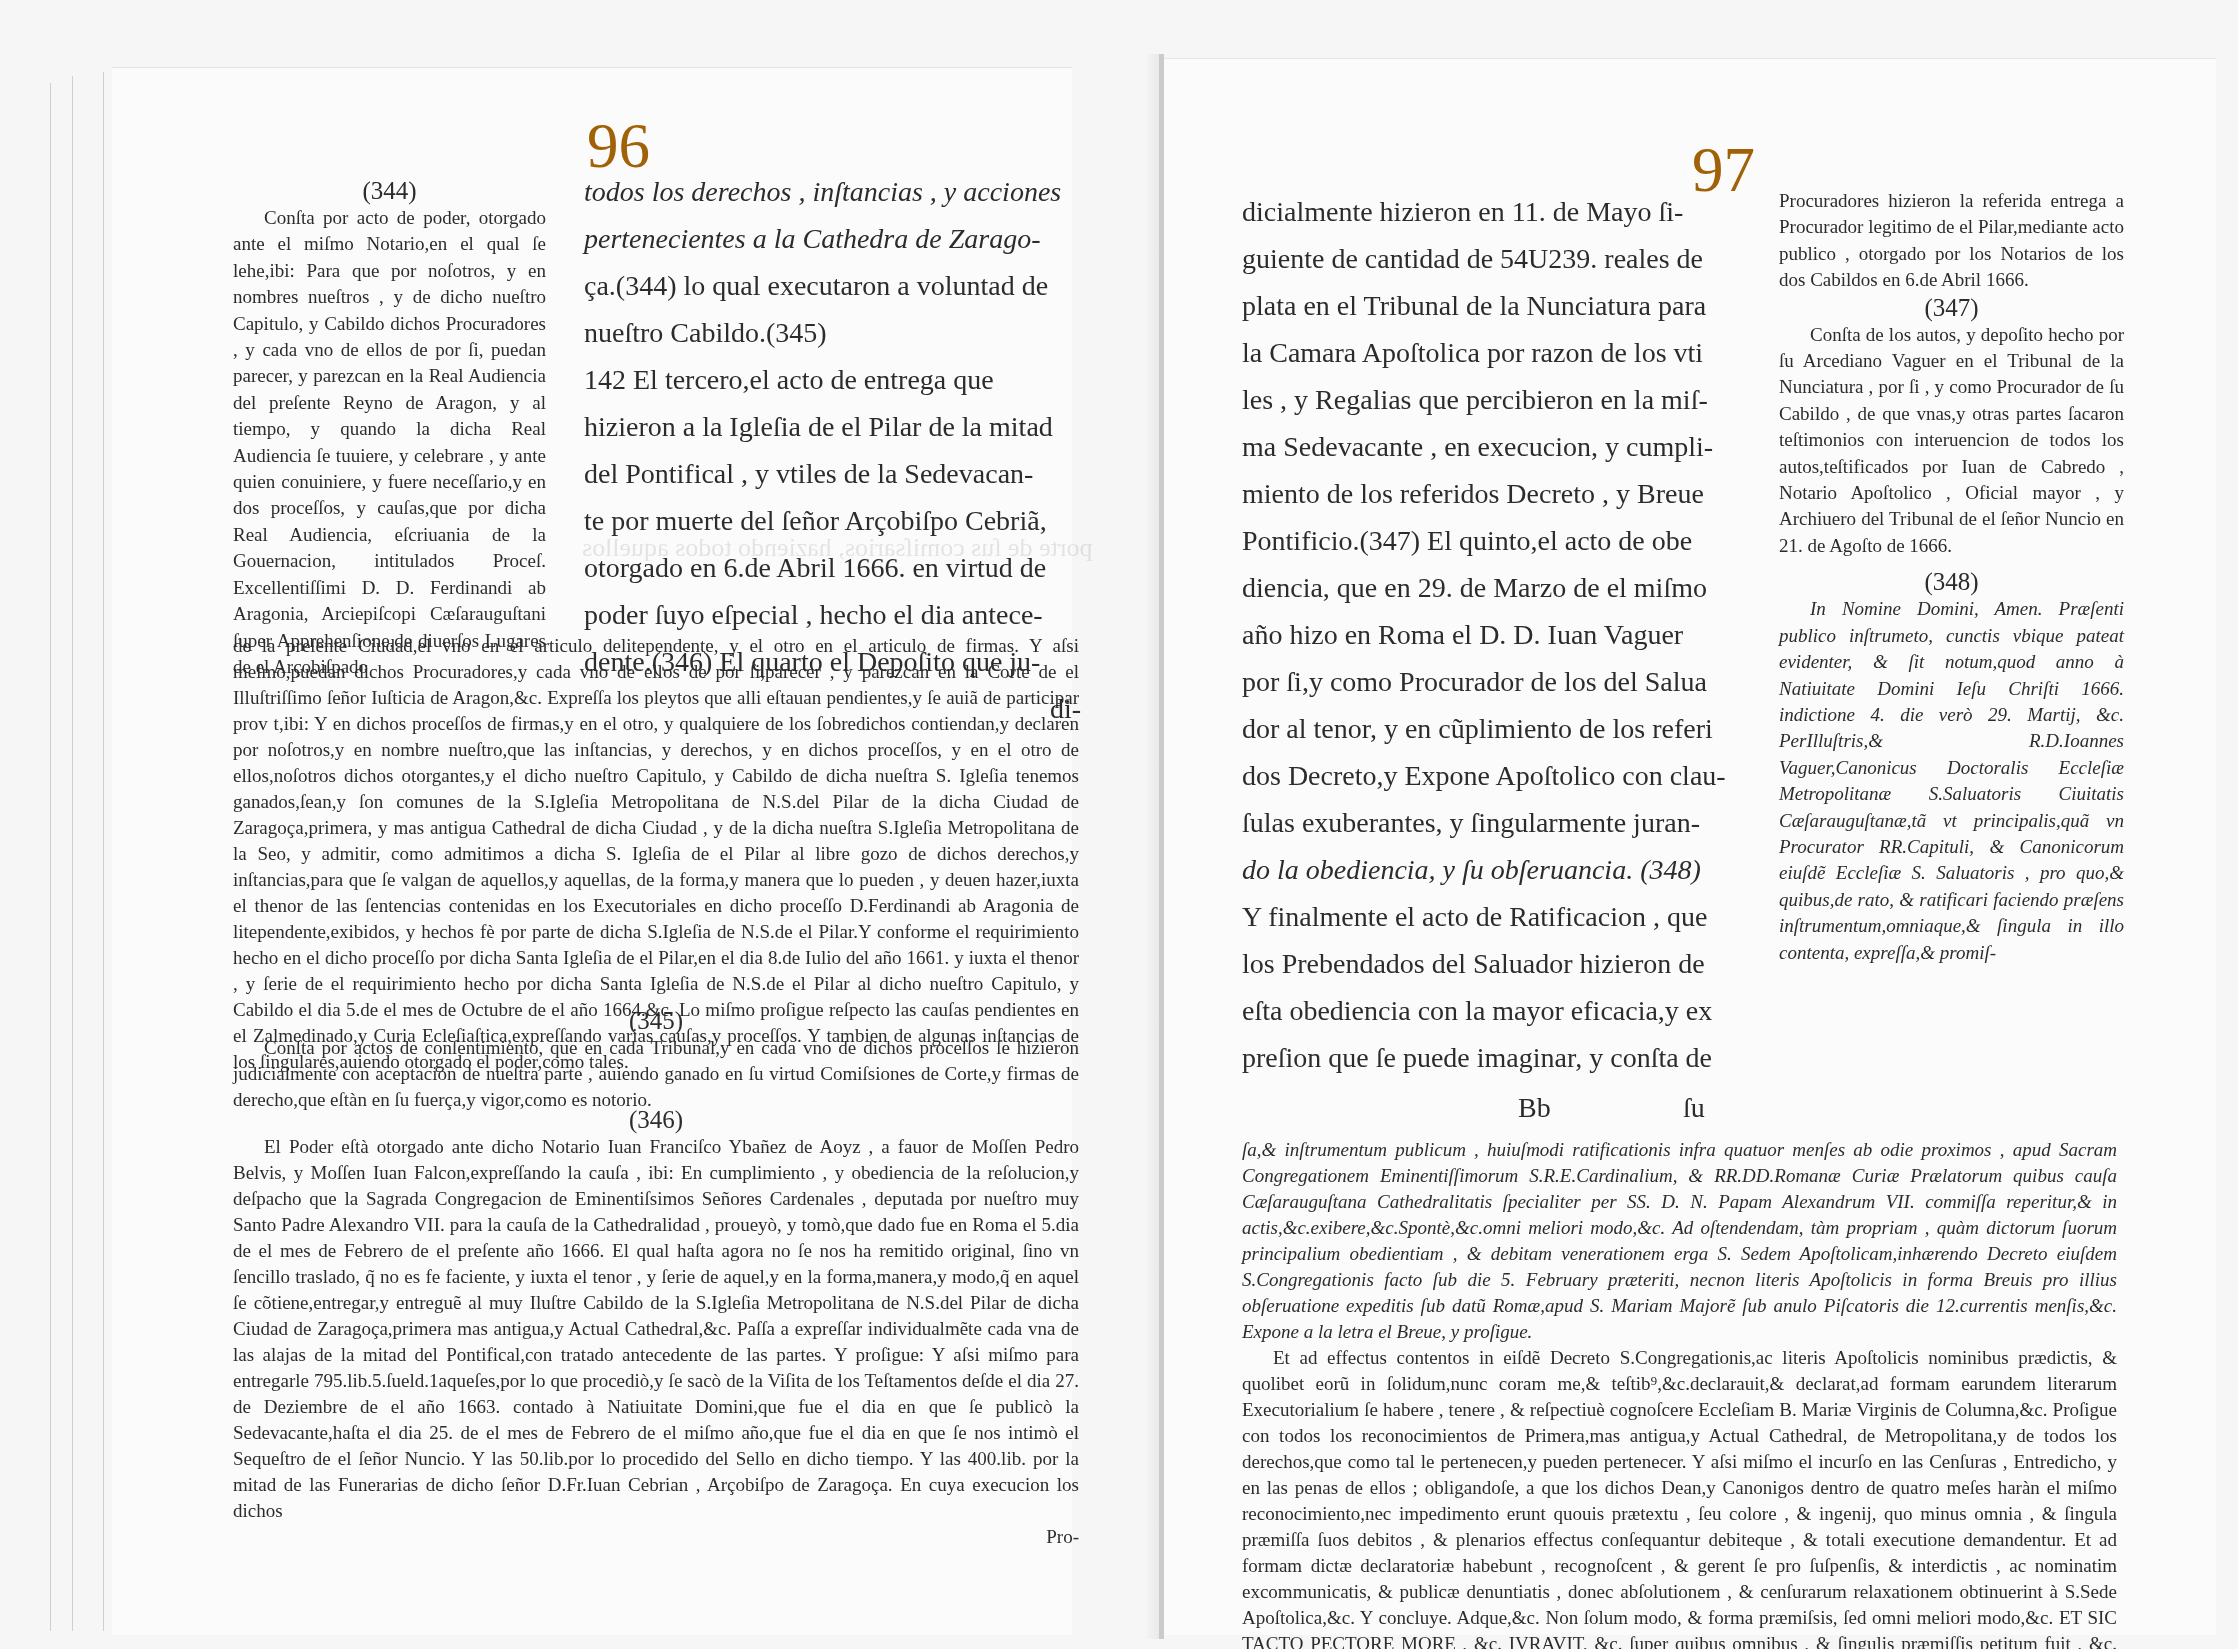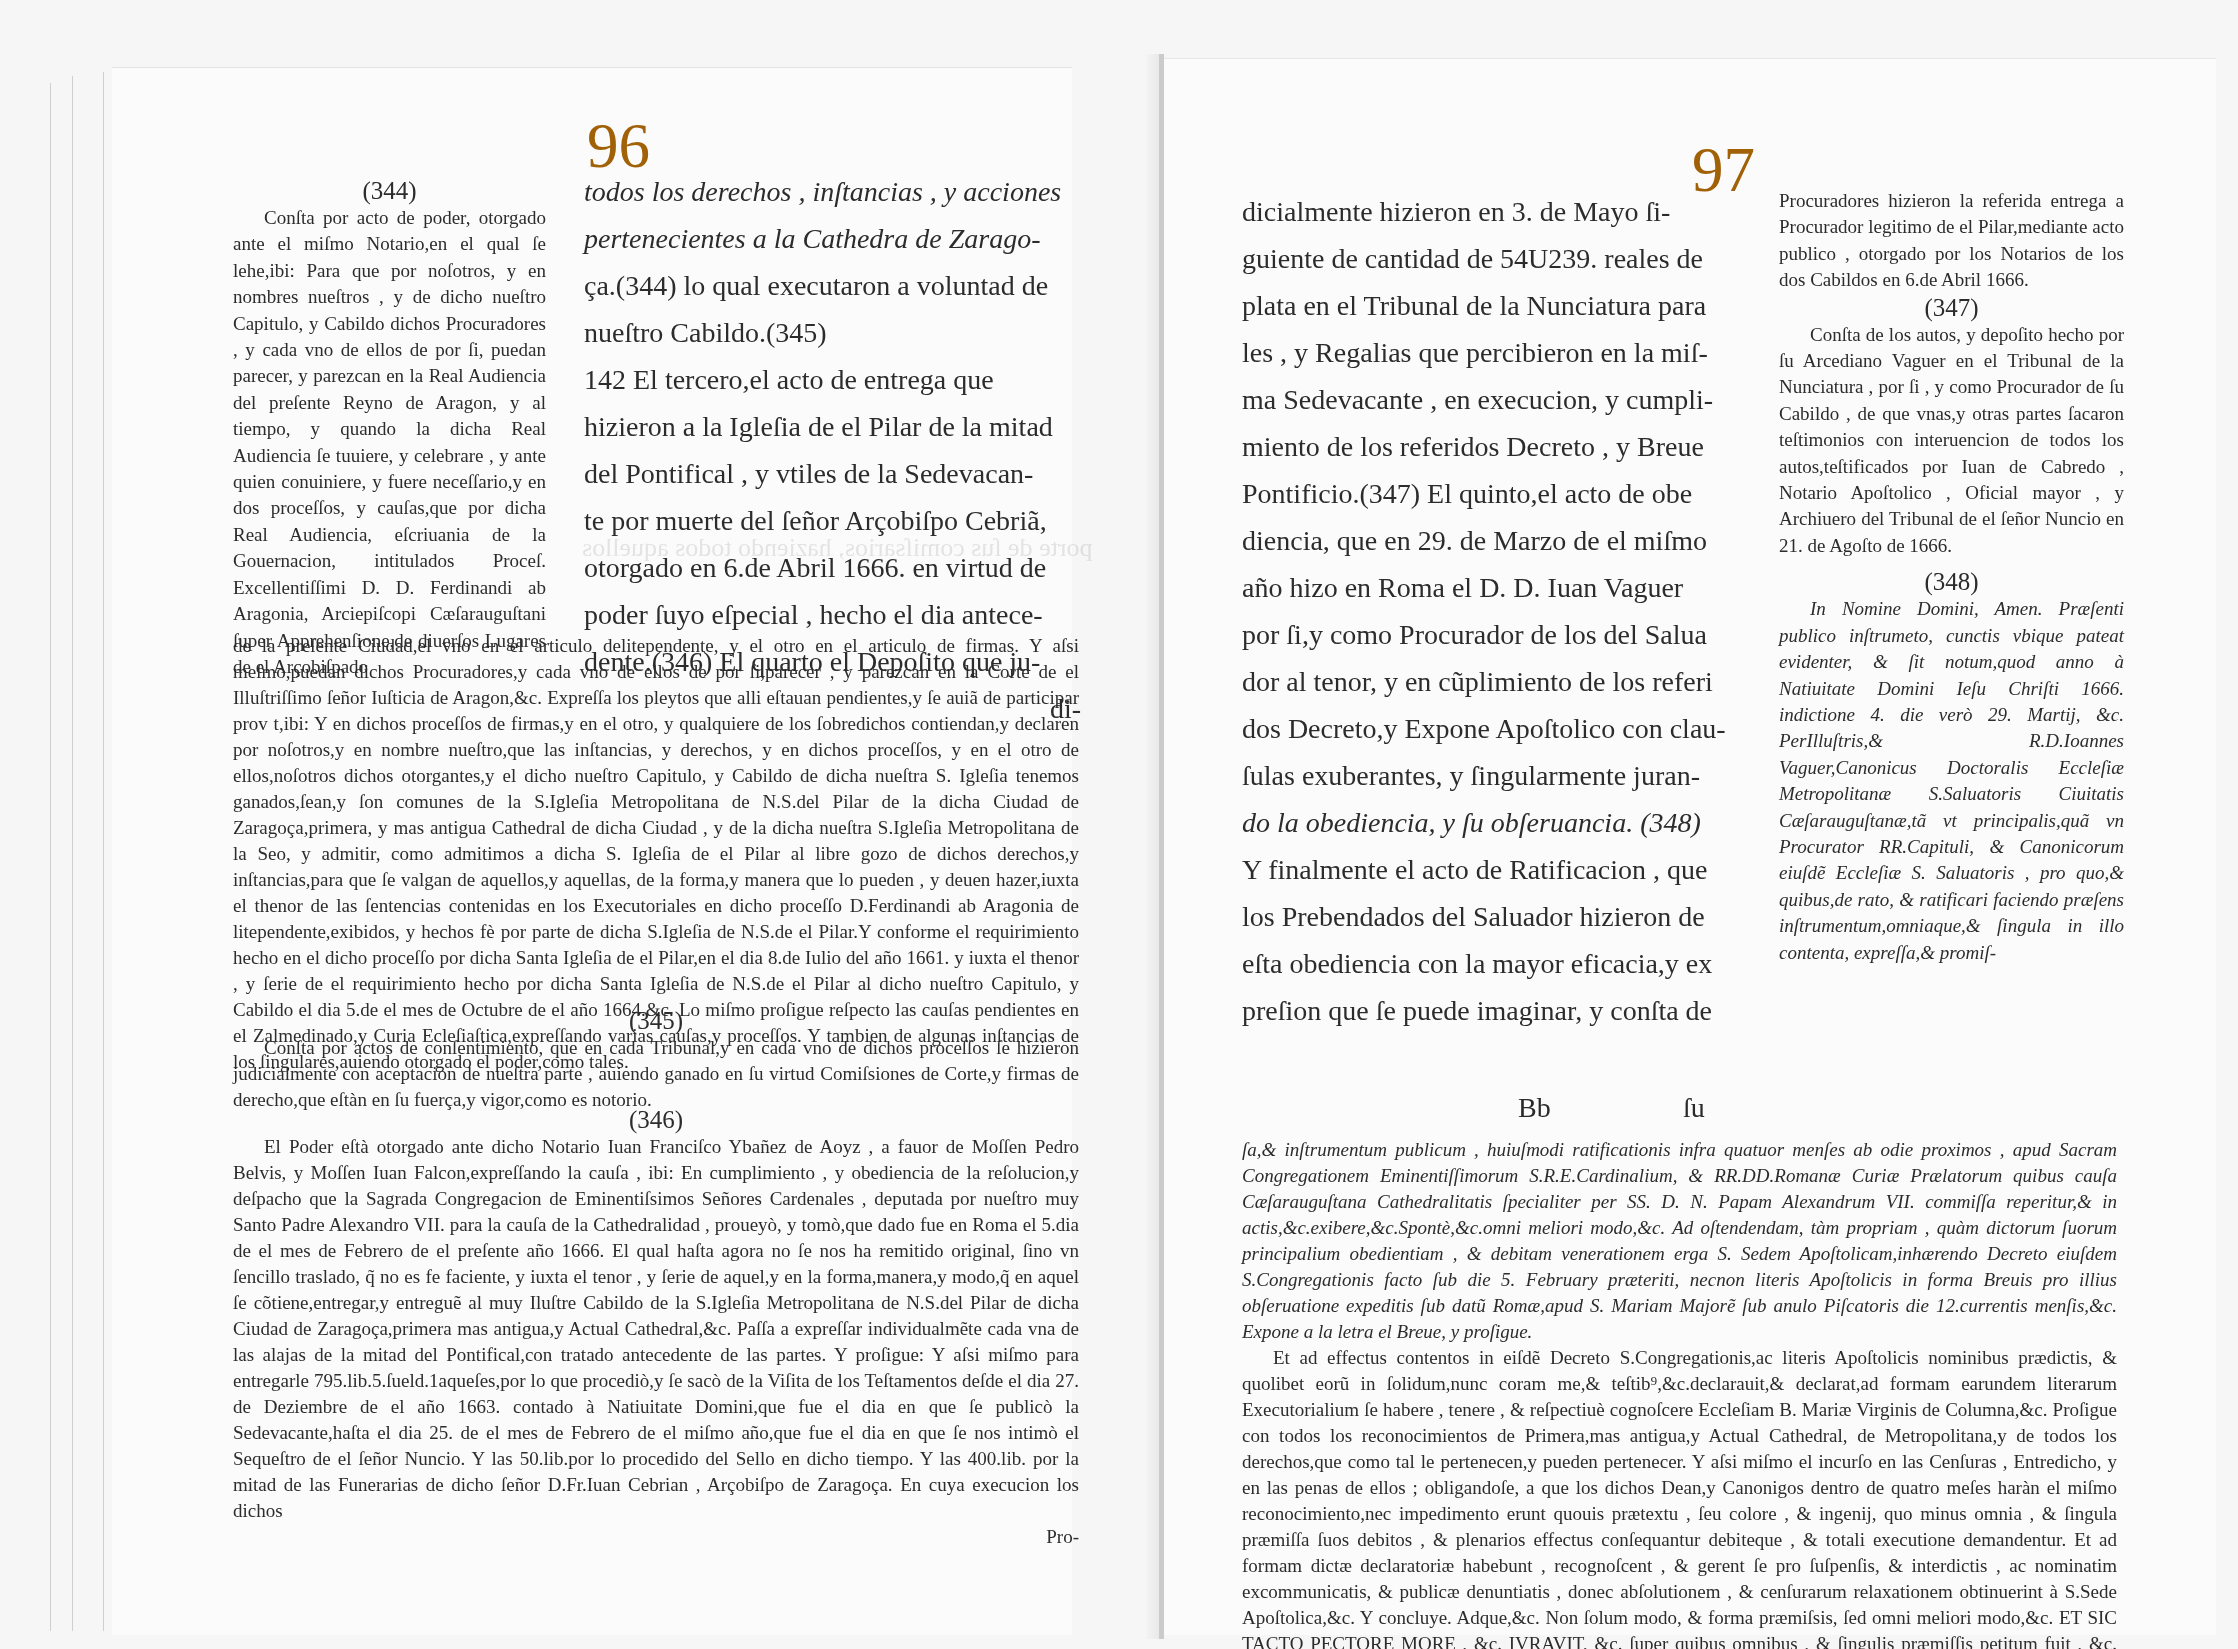--- a/index.html
+++ b/index.html
@@ -77,23 +77,24 @@
   <p class="note-head">(346)</p>
   <p class="indent">El Poder eſtà otorgado ante dicho Notario Iuan Franciſco Ybañez de Aoyz , a fauor de Moſſen Pedro Belvis, y Moſſen Iuan Falcon,expreſſando la cauſa , ibi: En cumplimiento , y obediencia de la reſolucion,y deſpacho que la Sagrada Congregacion de Eminentiſsimos Señores Cardenales , deputada por nueſtro muy Santo Padre Alexandro VII. para la cauſa de la Cathedralidad , proueyò, y tomò,que dado fue en Roma el 5.dia de el mes de Febrero de el preſente año 1666. El qual haſta agora no ſe nos ha remitido original, ſino vn ſencillo traslado, q̃ no es fe faciente, y iuxta el tenor , y ſerie de aquel,y en la forma,manera,y modo,q̃ en aquel ſe cõtiene,entregar,y entreguẽ al muy Iluſtre Cabildo de la S.Igleſia Metropolitana de N.S.del Pilar de dicha Ciudad de Zaragoça,primera mas antigua,y Actual Cathedral,&amp;c. Paſſa a expreſſar individualmẽte cada vna de las alajas de la mitad del Pontifical,con tratado antecedente de las partes. Y proſigue: Y aſsi miſmo para entregarle 795.lib.5.ſueld.1aqueſes,por lo que procediò,y ſe sacò de la Viſita de los Teſtamentos deſde el dia 27. de Deziembre de el año 1663. contado à Natiuitate Domini,que fue el dia en que ſe publicò la Sedevacante,haſta el dia 25. de el mes de Febrero de el miſmo año,que fue el dia en que ſe nos intimò el Sequeſtro de el ſeñor Nuncio. Y las 50.lib.por lo procedido del Sello en dicho tiempo. Y las 400.lib. por la mitad de las Funerarias de dicho ſeñor D.Fr.Iuan Cebrian , Arçobiſpo de Zaragoça. En cuya execucion los dichos</p>
   <p class="catch">Pro-</p>
 </div>
 
 <div class="page right"></div>
 
 <div class="pnum" style="left:1692px;top:134px;">97</div>
 
 <div class="text col-main" style="left:1242px;top:188px;width:515px;">
-  <p>dicialmente hizieron en 3. de Mayo ſi-</p>
+  <p>dicialmente hizieron en 11. de Mayo ſi-</p>
   <p>guiente de cantidad de 54U239. reales de</p>
   <p>plata en el Tribunal de la Nunciatura para</p>
+  <p>la Camara Apoſtolica por razon de los vti</p>
   <p>les , y Regalias que percibieron en la miſ-</p>
   <p>ma Sedevacante , en execucion, y cumpli-</p>
   <p>miento de los referidos Decreto , y Breue</p>
   <p>Pontificio.(347) El quinto,el acto de obe</p>
   <p>diencia, que en 29. de Marzo de el miſmo</p>
   <p>año hizo en Roma el D. D. Iuan Vaguer</p>
   <p>por ſi,y como Procurador de los del Salua</p>
   <p>dor al tenor, y en cũplimiento de los referi</p>
   <p>dos Decreto,y Expone Apoſtolico con clau-</p>
   <p>ſulas exuberantes, y ſingularmente juran-</p>

